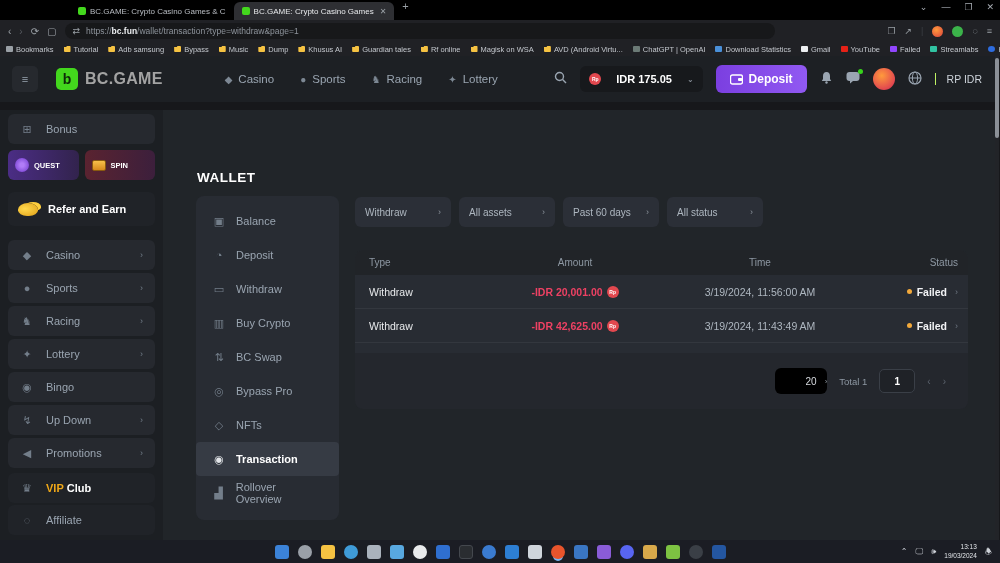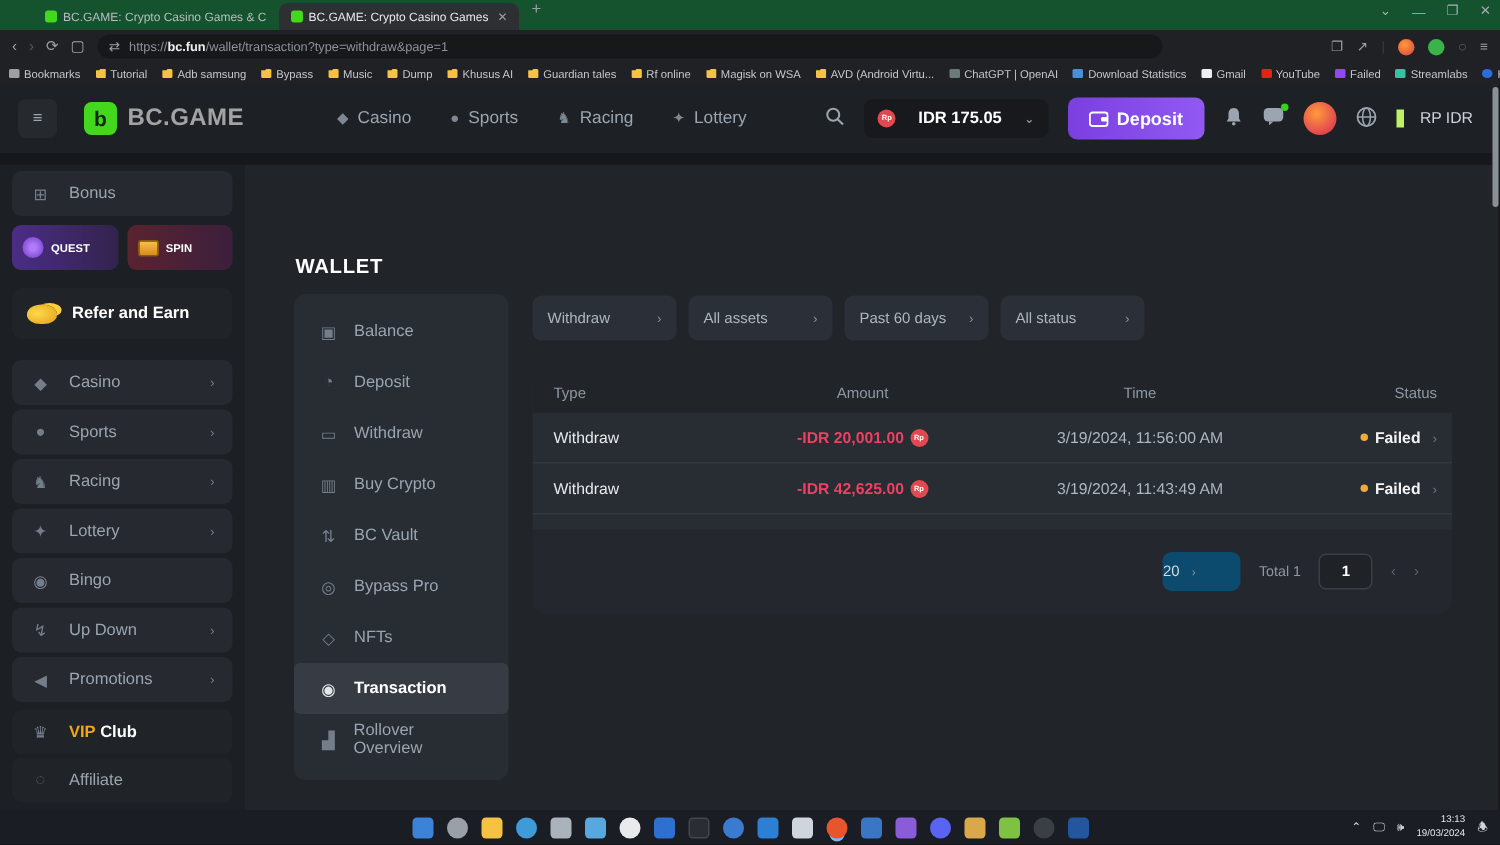--- a/index.html
+++ b/index.html
@@ -2,21 +2,21 @@
 <html><head>
 <meta charset="utf-8">
 <style>
   * { margin:0; padding:0; box-sizing:border-box; }
   html,body { width:1000px; height:563px; background:#0e0f11; overflow:hidden;
     font-family:"Liberation Sans","DejaVu Sans",sans-serif; }
   .abs { position:absolute; }
   #stage { position:relative; width:1000px; height:563px; background:#17181b; }
 
   
-  #tabstrip { left:0; top:0; width:1000px; height:20px; background:#14532d; display:flex; align-items:flex-start; }
+  #tabstrip { left:0; top:0; width:1000px; height:20px; background:#000000; display:flex; align-items:flex-start;padding-left:48px; }
   .tab { height:18px; margin-top:2px; display:flex; align-items:center; gap:4px; padding:0 8px; font-size:8px; color:#b8bcc2; max-width:180px; white-space:nowrap; overflow:hidden; }
   .tab.active { background:#2e2f33; border-radius:6px 6px 0 0; color:#e6e8ea; }
   .favicon { width:8px; height:8px; border-radius:2px; background:#43d71d; flex:0 0 auto; }
   .tab-close { color:#9aa0a6; font-size:8px; margin-left:2px; }
   .newtab { color:#9aa0a6; font-size:11px; margin-left:8px; }
   #wincontrols { position:absolute; right:6px; top:2px; display:flex; gap:14px; color:#a8adb4; font-size:9px; align-items:center; }
   #toolbar { left:0; top:20px; width:1000px; height:22px; background:#202125; display:flex; align-items:center; padding:0 8px; gap:8px; }
   .navico { color:#9aa0a6; font-size:10px; }
   .navico.dim { color:#55595f; }
   #urlbar { flex:1; height:16px; background:#17181a; border-radius:8px; display:flex; align-items:center; padding:0 8px; gap:6px; font-size:8.5px; color:#8d939b; max-width:710px; }
@@ -44,21 +44,21 @@
   .navitem { display:flex; align-items:center; gap:6px; color:#9aa5b1; font-size:11.5px; }
   .navglyph { font-size:10px; color:#7d8894; }
   #hdr-right { margin-left:auto; display:flex; align-items:center; gap:13px; margin-right:14px; }
   #balance { height:26px; background:#17191c; border-radius:6px; display:flex; align-items:center; gap:15px; padding:0 9px; color:#ffffff; font-size:11px; font-weight:bold; }
   .coin { width:12px; height:12px; background:#e2484f; border-radius:50%; color:#fff; font-size:5px; font-weight:bold; display:flex; align-items:center; justify-content:center; flex:0 0 auto; }
   .chev { color:#8a929b; font-size:8px; }
   #depositbtn { height:28px; background:linear-gradient(90deg,#7b3fe0,#9159f2); border-radius:6px; display:flex; align-items:center; gap:6px; padding:0 14px; color:#ffffff; font-size:12px; font-weight:bold; }
   .hdrico { color:#9aa5b1; font-size:12px; position:relative; }
   .greendot { position:absolute; top:-2px; right:-3px; width:5px; height:5px; border-radius:50%; background:#37d31c; }
   #avatar { width:22px; height:22px; border-radius:50%; background:radial-gradient(circle at 40% 35%,#ff9a3c,#e2484f 70%,#a3233f); }
-  #currency { color:#cdd3da; font-size:10.5px; border-left:5px solid #bef264; padding-left:11px; }
+  #currency { color:#cdd3da; font-size:10.5px; border-left:1px solid #bef264; padding-left:11px; }
 
   
   #sidebar { left:0; top:54px; width:163px; height:430px; background:#1c1f23; }
   .sb-btn { position:absolute; left:8px; width:147px; height:30px; background:#26292f; border-radius:6px; display:flex; align-items:center; gap:12px; padding:0 12px; color:#9aa5b1; font-size:11px; }
   .sb-glyph { width:14px; text-align:center; color:#737e8a; font-size:11px; flex:0 0 auto; }
   .sb-chev { margin-left:auto; color:#737e8a; font-size:9px; }
   #questspin { position:absolute; left:8px; top:40px; width:147px; height:30px; display:flex; gap:6px; }
   #questbtn { flex:1; border-radius:6px; background:linear-gradient(90deg,#4b2d85,#32234d); display:flex; align-items:center; gap:5px; padding:0 7px; color:#fff; font-size:7.5px; font-weight:bold; }
   #spinbtn { flex:1; border-radius:6px; background:linear-gradient(90deg,#5a2330,#3c1f3c); display:flex; align-items:center; gap:5px; padding:0 7px; color:#fff; font-size:7.5px; font-weight:bold; }
   .questico { width:14px; height:14px; border-radius:50%; background:radial-gradient(circle,#b07cf7 20%,#6d36c9); flex:0 0 auto; }
@@ -90,21 +90,21 @@
   .c-amount { width:180px; text-align:left; display:flex; justify-content:center; align-items:center; gap:4px; }
   .c-time { width:190px; text-align:center; }
   .c-status { flex:1; display:flex; align-items:center; justify-content:flex-end; gap:5px; padding-right:10px; }
   .amount-neg { color:#ed4163; font-weight:bold; }
   .statdot { width:5px; height:5px; border-radius:50%; background:#f2a93b; }
   .status-txt { color:#f2f3f5; font-weight:bold; }
   .rowchev { color:#6f7883; font-size:9px; margin-left:3px; }
 
   
   #pagerow { left:192px; top:243px; width:613px; height:56px; background:#24272d; border-radius:0 0 8px 8px; display:flex; align-items:center; justify-content:flex-end; gap:12px; padding-right:22px; }
-  #pagesize { width:52px; height:26px; background:#0c4a6e; border-radius:6px; display:flex; align-items:center; justify-content:flex-start; gap:8px; color:#d6dadf; font-size:10px; }
+  #pagesize { width:52px; height:26px; background:#000000; border-radius:6px; display:flex; align-items:center; justify-content:flex-end; gap:8px; color:#d6dadf; font-size:10px; }
   #totaltxt { color:#8e98a3; font-size:9.5px; }
   #pagebox { width:36px; height:24px; background:#1f2227; border:1px solid #3a3f47; border-radius:5px; color:#ffffff; font-size:10px; font-weight:bold; display:flex; align-items:center; justify-content:center; }
   .pgnav { color:#5a626c; font-size:10px; }
 
   
   #taskbar { left:0; top:540px; width:1000px; height:23px; background:#1b1d24; display:flex; align-items:center; justify-content:center; gap:9px; }
   .tbi { width:14px; height:14px; border-radius:3px; }
   .tbi.active { box-shadow:0 4px 0 -2px #7ab8f5; }
   #tray { position:absolute; right:8px; top:540px; height:23px; display:flex; align-items:center; gap:8px; color:#cfd3d9; font-size:8px; }
   #clock { text-align:right; font-size:6.5px; line-height:1.3; color:#e2e5e9; }
@@ -380,21 +380,21 @@
         <div class="wn-item">
             <span class="wg">▭</span>
             <span>Withdraw</span>
           </div>
         <div class="wn-item">
             <span class="wg">▥</span>
             <span>Buy Crypto</span>
           </div>
         <div class="wn-item">
             <span class="wg">⇅</span>
-            <span>BC Vault</span>
+            <span>BC Swap</span>
           </div>
         <div class="wn-item">
             <span class="wg">◎</span>
             <span>Bypass Pro</span>
           </div>
         <div class="wn-item">
             <span class="wg">◇</span>
             <span>NFTs</span>
           </div>
         <div class="wn-item active">

